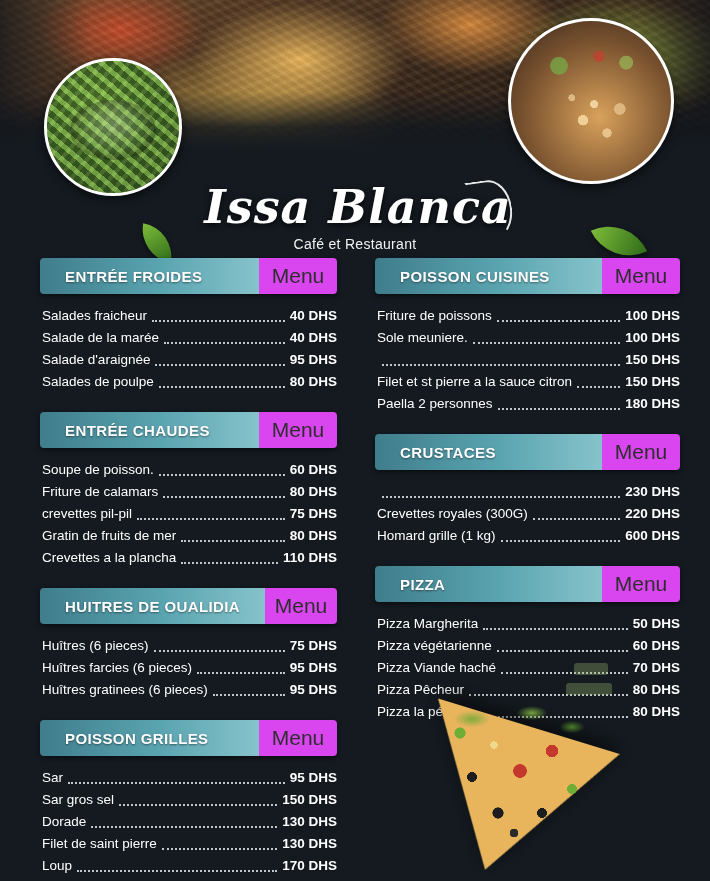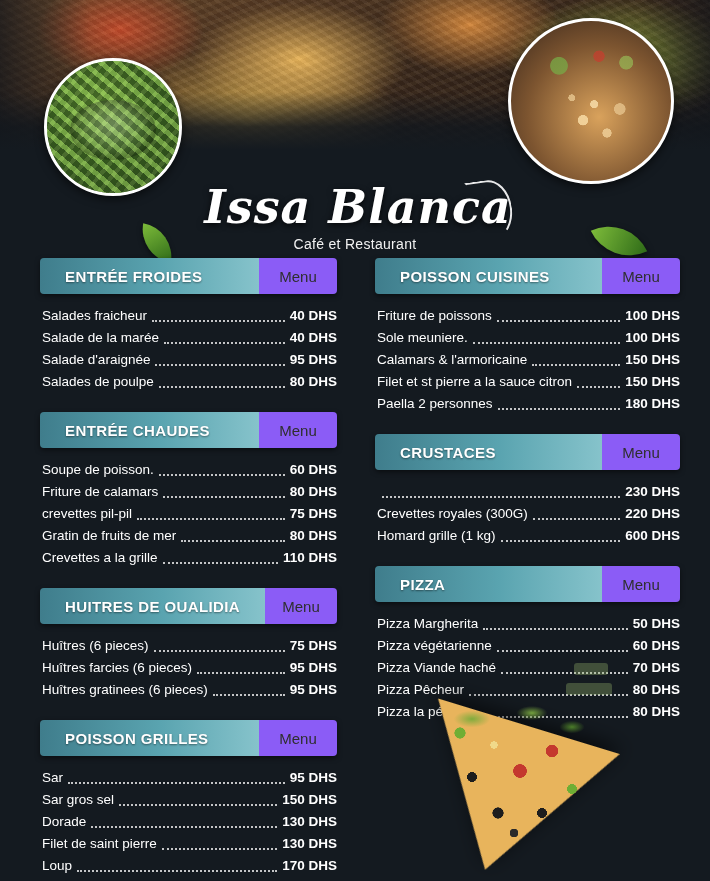--- a/index.html
+++ b/index.html
@@ -197,23 +197,23 @@
     color: #ffffff;
     letter-spacing: .4px;
     background: linear-gradient(to right, #3f7d8c 0%, #5aa4b0 55%, #86c3cb 100%);
     text-shadow: 0 1px 2px rgba(0,0,0,.45);
   }
   .section-menu-tag {
     flex: 0 0 78px;
     display: flex;
     align-items: center;
     justify-content: center;
-    background: #8b5cf6;
+    background: #d946ef;
     color: #2e2e2e;
-    font-size: 15px;
+    font-size: 21px;
     font-weight: 500;
   }
   .section-header.narrow .section-menu-tag { flex-basis: 72px; }
 
   
   .items {
     margin-top: 12px;
     padding-left: 2px;
     text-align: right;
   }
@@ -372,21 +372,21 @@
             <span class="item-name">crevettes pil-pil</span>
             <span class="item-dots"></span>
             <span class="item-price">75 DHS</span>
           </div>
           <div class="item">
             <span class="item-name">Gratin de fruits de mer</span>
             <span class="item-dots"></span>
             <span class="item-price">80 DHS</span>
           </div>
           <div class="item">
-            <span class="item-name">Crevettes a la grille</span>
+            <span class="item-name">Crevettes a la plancha</span>
             <span class="item-dots"></span>
             <span class="item-price">110 DHS</span>
           </div>
         </div>
       </div>
 
       <div class="section">
         <div class="section-header narrow">
           <div class="section-title">HUITRES DE OUALIDIA</div>
           <div class="section-menu-tag">Menu</div>
@@ -458,21 +458,20 @@
             <span class="item-name">Friture de poissons</span>
             <span class="item-dots"></span>
             <span class="item-price">100 DHS</span>
           </div>
           <div class="item">
             <span class="item-name">Sole meuniere.</span>
             <span class="item-dots"></span>
             <span class="item-price">100 DHS</span>
           </div>
           <div class="item">
-            <span class="item-name">Calamars &amp; l'armoricaine</span>
             <span class="item-dots"></span>
             <span class="item-price">150 DHS</span>
           </div>
           <div class="item">
             <span class="item-name">Filet et st pierre a la sauce citron</span>
             <span class="item-dots"></span>
             <span class="item-price">150 DHS</span>
           </div>
           <div class="item">
             <span class="item-name">Paella 2 personnes</span>

